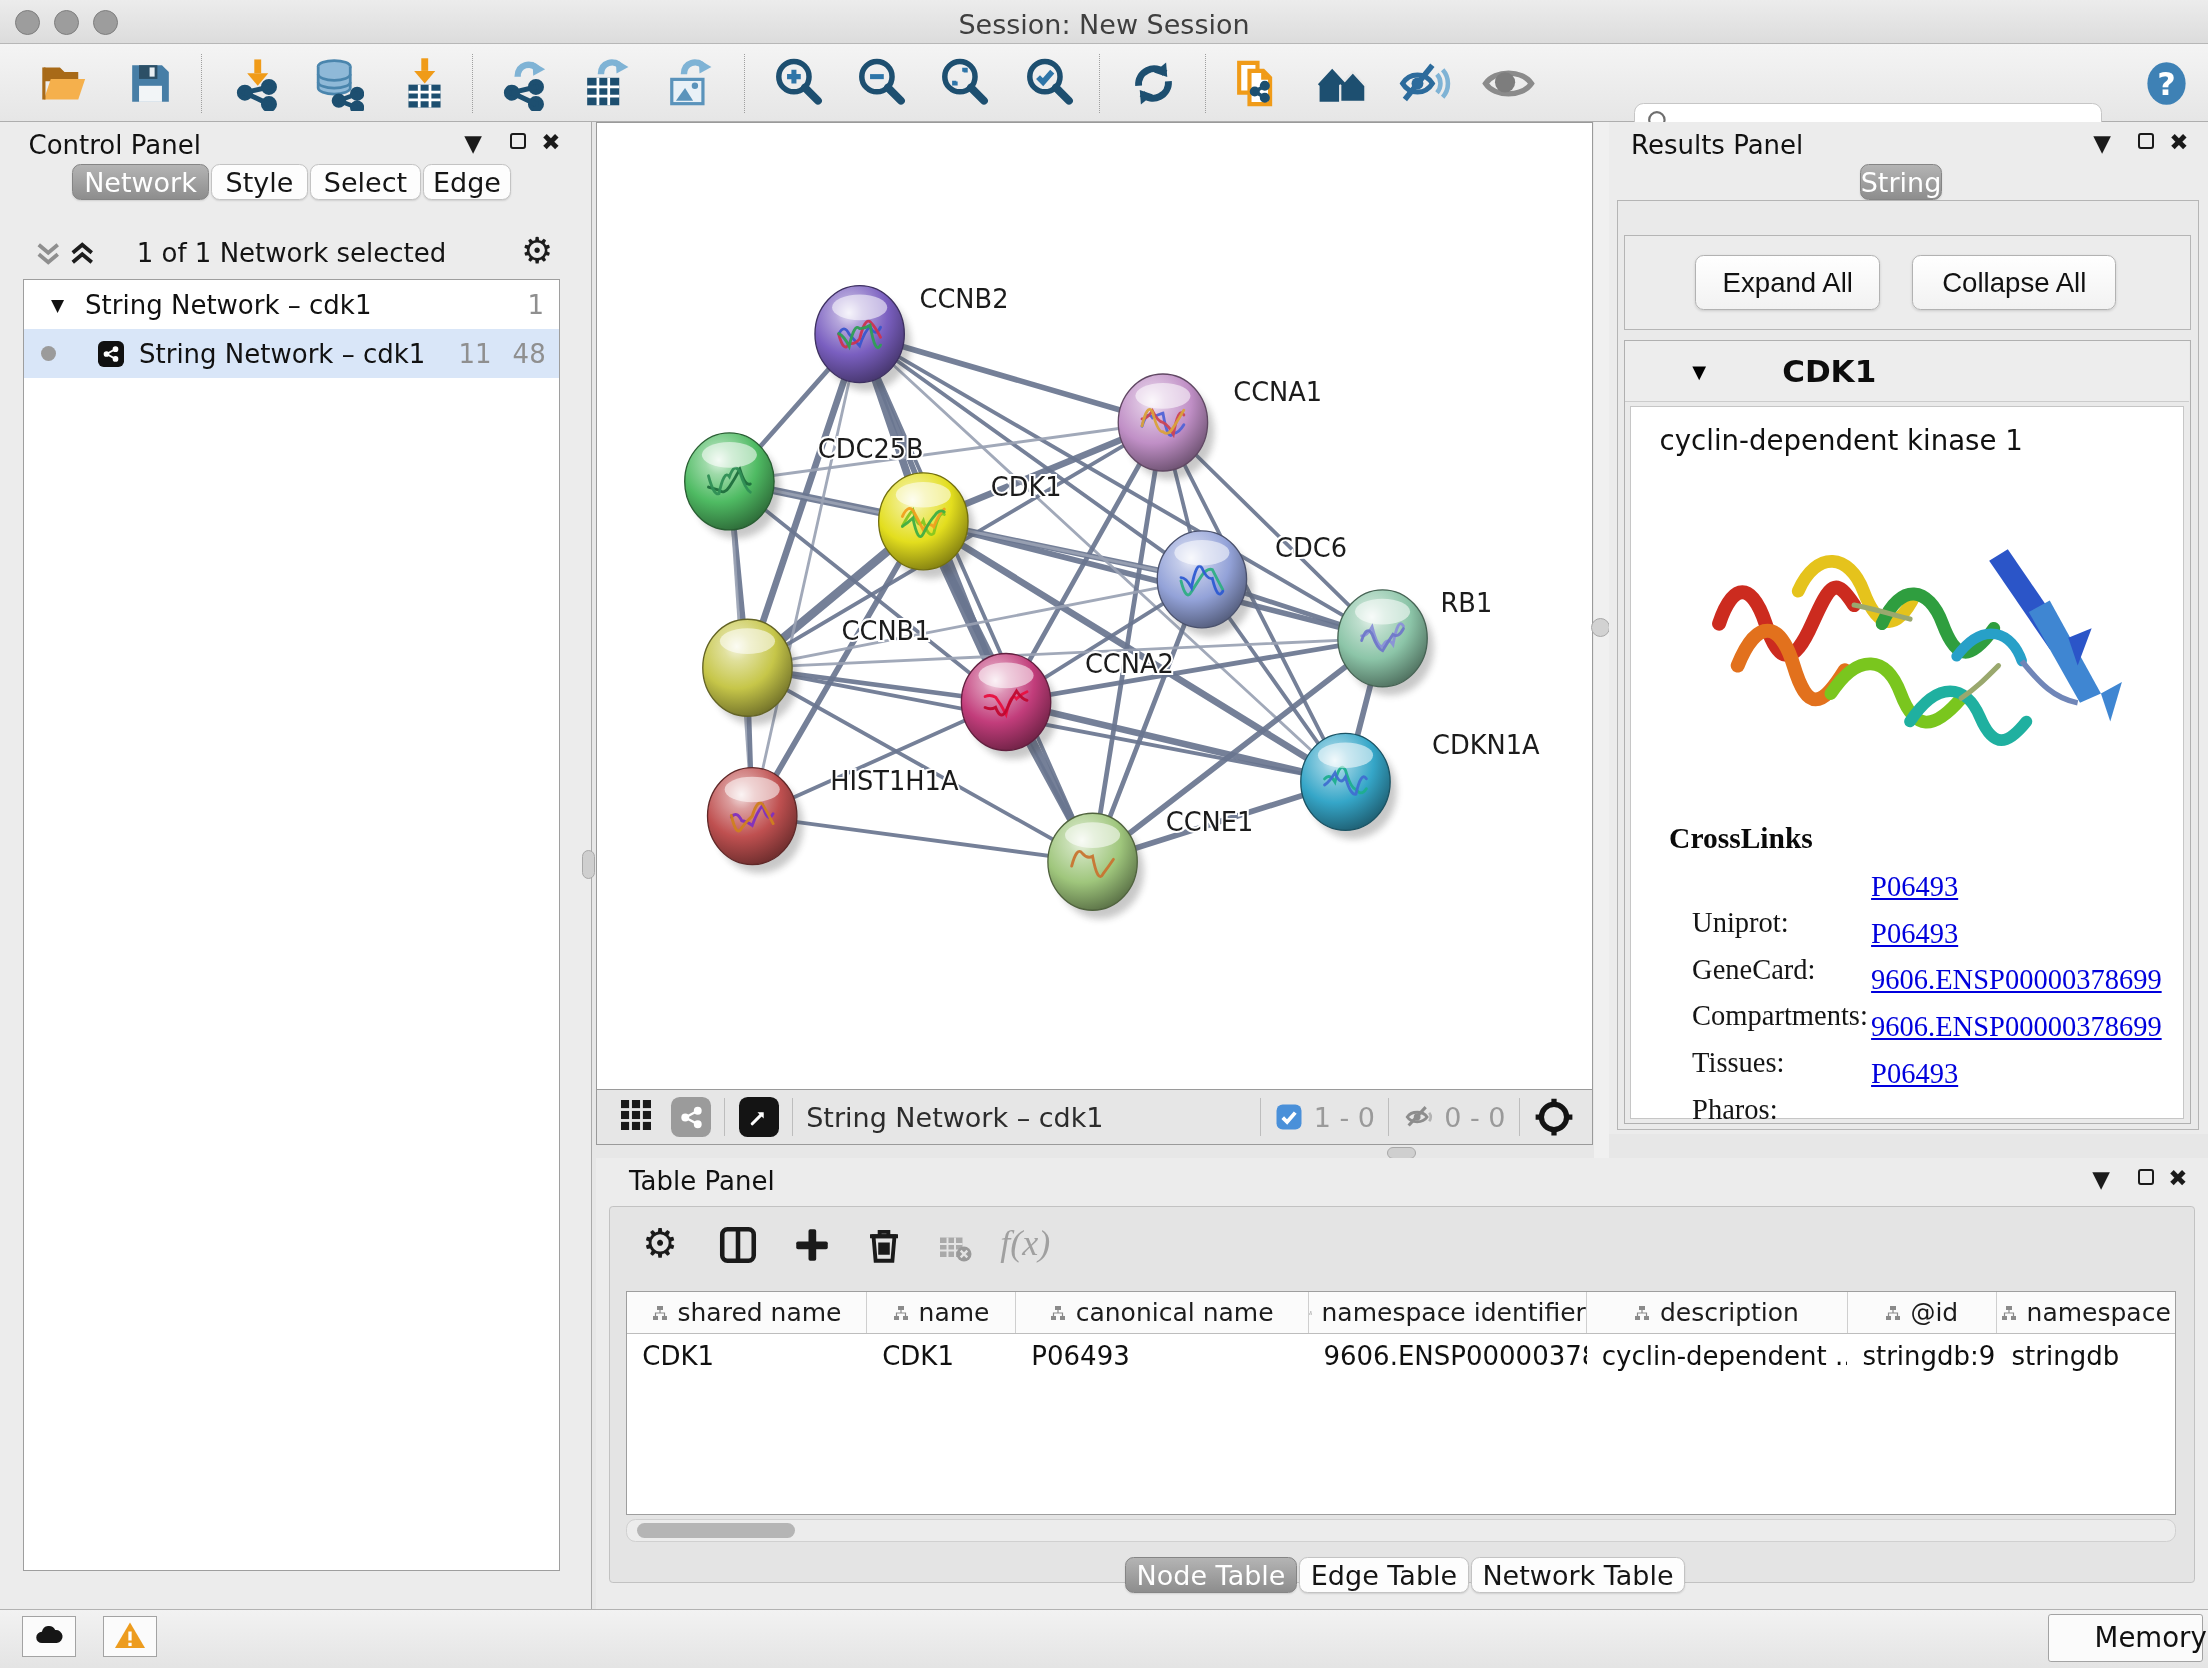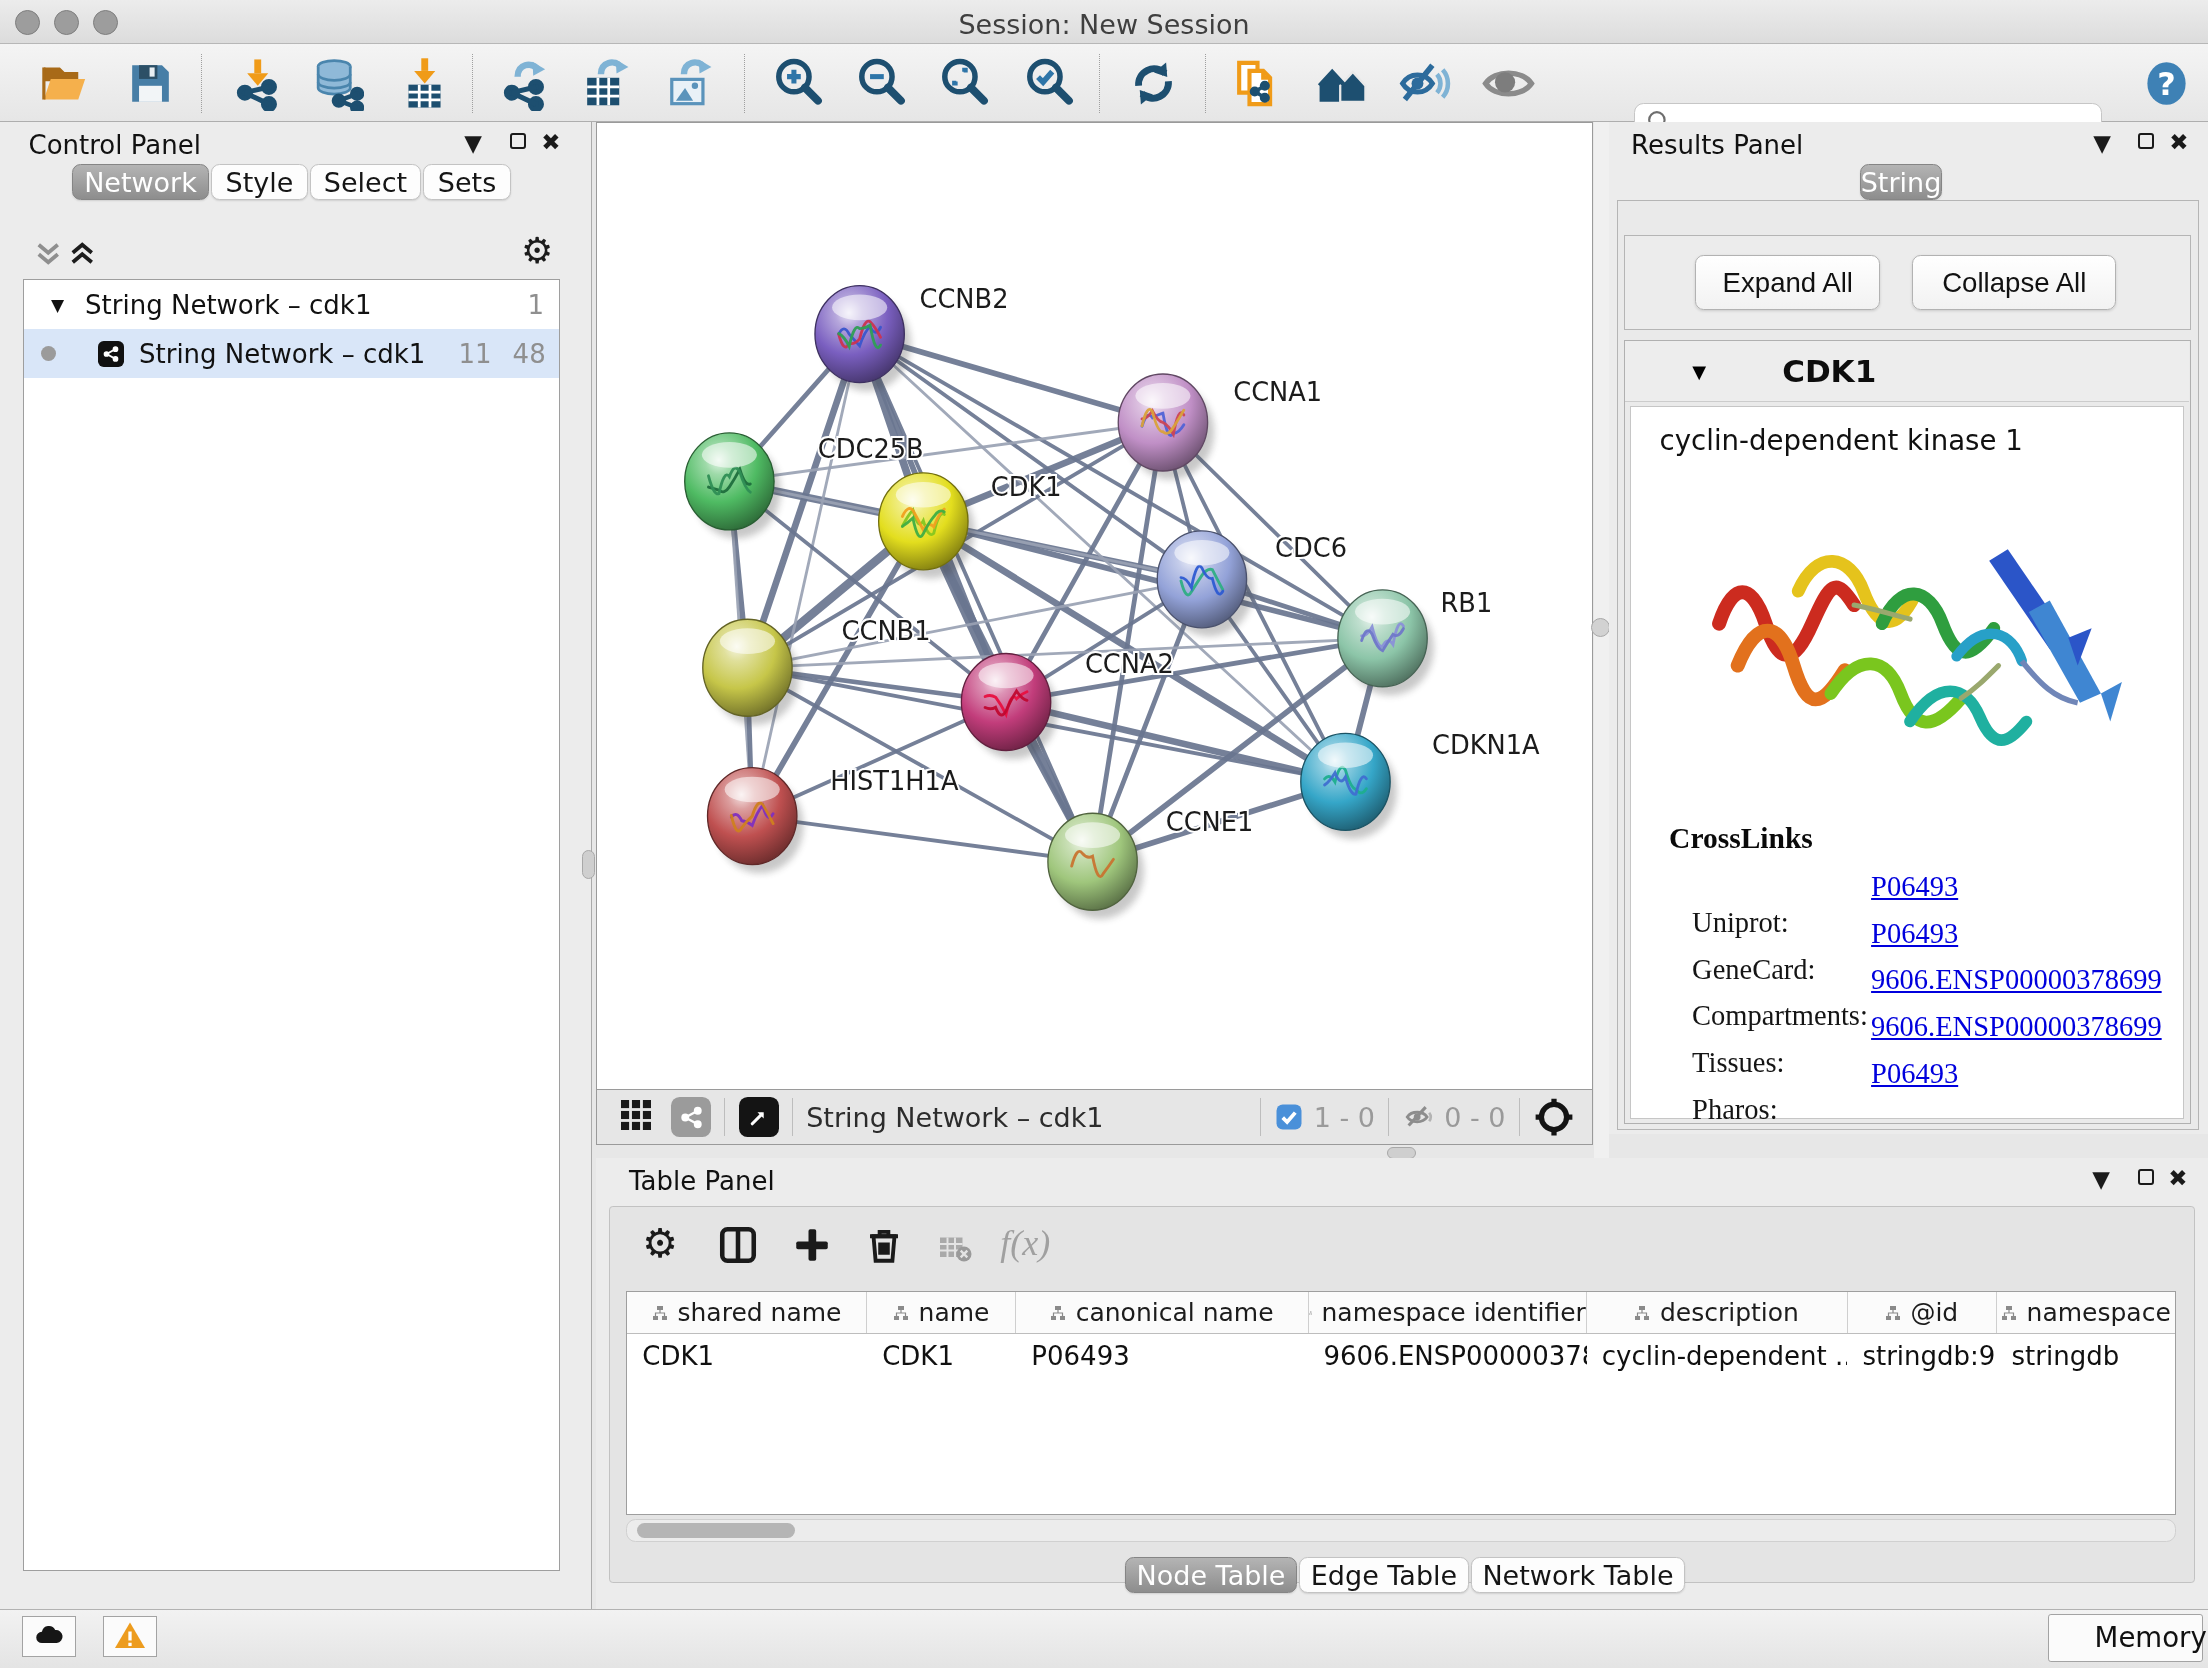--- a/index.html
+++ b/index.html
@@ -257,32 +257,33 @@
 
   <div class="abs" style="left:0;top:122px;width:592px;height:1488px;background:#ececec;border-right:1.4px solid #aaa">
     <div class="abs panel-title" style="left:28.5px;top:7.6px">Control Panel</div>
     <div class="abs panel-ctrl" style="left:457px;top:7.6px">▼</div>
     <div class="abs float-box" style="left:510px;top:11.4px"></div>
     <div class="abs panel-ctrl" style="left:535px;top:6.7px;font-weight:bold">✖</div>
 
     <div class="abs tab active" style="left:72px;top:42px;width:137px">Network</div>
     <div class="abs tab" style="left:211px;top:42px;width:97px">Style</div>
     <div class="abs tab" style="left:310px;top:42px;width:111px">Select</div>
-    <div class="abs tab" style="left:423px;top:42px;width:88px">Sets</div>
+    <div class="abs tab" style="left:423px;top:42px;width:88px">Edge</div>
 
     <div class="abs" style="left:34px;top:118px">
       <svg width="28.5" height="28.5" viewBox="0 0 18 18" fill="none" stroke="#8f8f8f" stroke-width="2.4">
           <path d="M3 3 L9 8 L15 3 M3 9 L9 14 L15 9"></path>
         </svg>
     </div>
     <div class="abs" style="left:68px;top:118px">
       <svg width="28.5" height="28.5" viewBox="0 0 18 18" fill="none" stroke="#1c1c1c" stroke-width="2.4">
           <path d="M3 8 L9 3 L15 8 M3 14 L9 9 L15 14"></path>
         </svg>
     </div>
+    <div class="abs" style="left:23px;top:116px;width:537px;text-align:center;font-size:26px;color:#141414">1 of 1 Network selected</div>
     <div class="abs" style="left:521px;top:108px;font-size:36px;color:#1c1c1c">⚙</div>
 
     <div class="abs whitebox" style="left:23px;top:157px;width:537px;height:1292px">
       <div class="tree-row">
         <span style="margin-left:27px;font-size:17px">▼</span>
         <span style="margin-left:21px">String Network – cdk1</span>
         <span class="gray-num" style="margin-left:auto;margin-right:15px">1</span>
       </div>
       <div class="tree-row row-selected">
         <span style="margin-left:17px;width:15px;height:15px;border-radius:50%;background:#9b9b9b;display:inline-block"></span>

